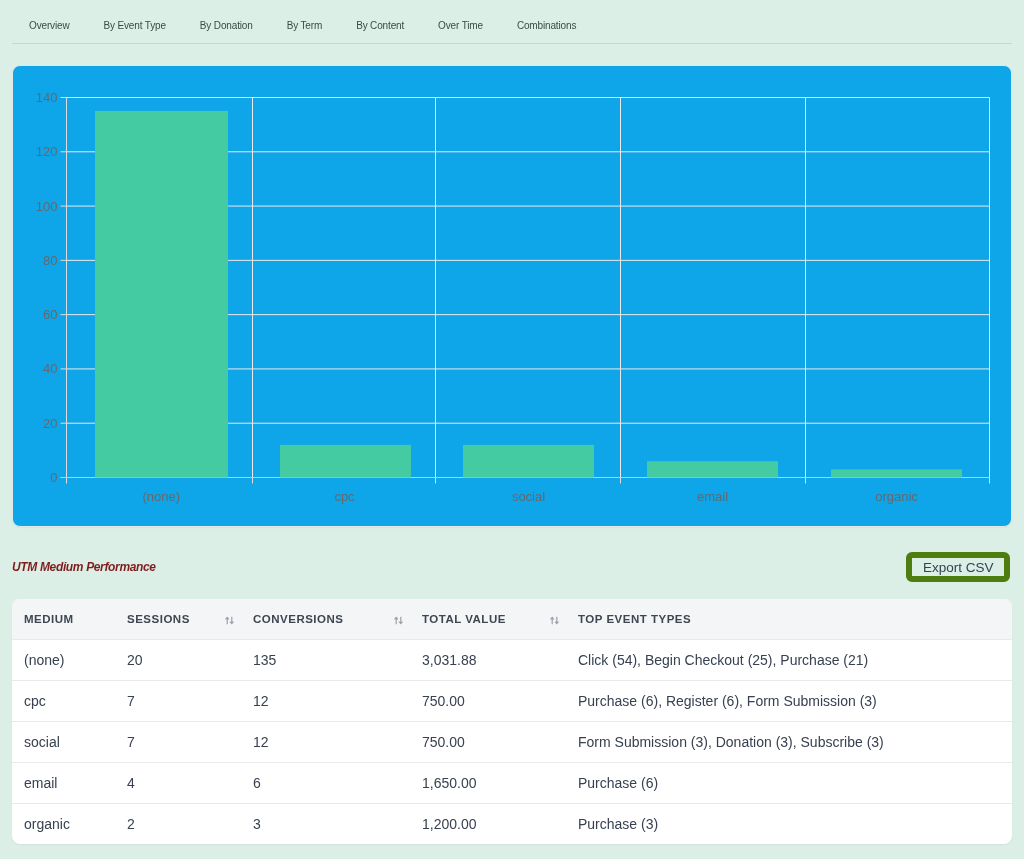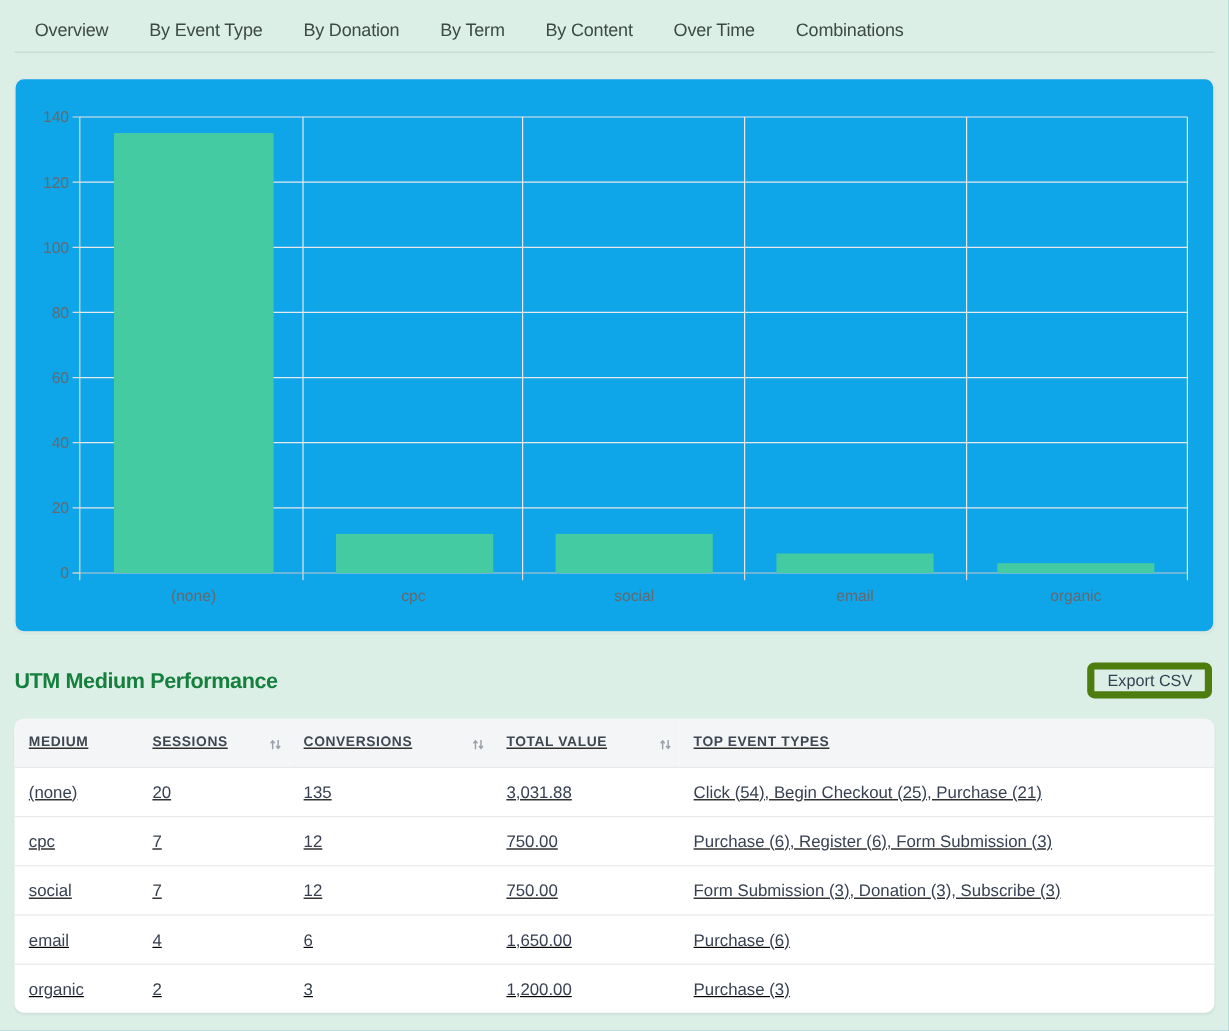--- a/index.html
+++ b/index.html
@@ -1,31 +1,31 @@
 <!DOCTYPE html>
 <html><head>
 <meta charset="utf-8">
 <style>
 * { margin:0; padding:0; box-sizing:border-box; }
 html,body { width:1024px; height:859px; overflow:hidden; }
 body { background:#dcefe7; font-family:"Liberation Sans", sans-serif; }
 .wrap { padding:0 12px; }
 
 .tabs { display:flex; align-items:stretch; margin-top:8px; border-bottom:1px solid #c9d7d0; height:36px; }
-.tab { padding:0 17px; display:flex; align-items:center; font-size:15px; letter-spacing:-0.15px; color:#3d4a44; white-space:nowrap;text-align:right; }
+.tab { padding:0 17px; display:flex; align-items:center; font-size:10px; letter-spacing:-0.15px; color:#3d4a44; white-space:nowrap;text-align:right; }
 .tab.active { background:#fff; border:1px solid #c8d2cc; border-bottom:none; border-radius:6px 6px 0 0; font-weight:700; color:#111827; margin-bottom:-1px; padding:0 14px; }
 
 .card { margin-top:21px; background:#0ea5e9; border:1px solid #e2e8e4; border-radius:8px; height:462px; position:relative; box-shadow:0 1px 2px rgba(0,0,0,0.04); }
 
 .sechead { display:flex; align-items:center; justify-content:space-between; margin-top:24px; height:32px; }
-.sechead h2 { font-size:18px; font-weight:700; color:#15803d; letter-spacing:-0.35px; }
+.sechead h2 { font-size:12px; font-weight:700; color:#7f1d1d; letter-spacing:-0.35px;font-style:italic; }
 .btn { border:6px solid #4d7c0f; background:transparent; border-radius:6px; height:30px; padding:0 10.5px; font-size:13.5px; color:#374151; font-family:"Liberation Sans", sans-serif; display:flex; align-items:center; margin-right:2px; }
 
 .tblcard { margin-top:16px; background:#fff; border-radius:8px; overflow:hidden; box-shadow:0 1px 2px rgba(0,0,0,0.06); }
-table { width:100%; border-collapse:collapse;text-decoration:underline; }
+table { width:100%; border-collapse:collapse; }
 thead th { background:#f4f5f6; text-align:left; font-size:11.5px; font-weight:700; color:#3d4651; letter-spacing:0.5px; height:40px; padding:0 12px; white-space:nowrap; }
 thead th.sorth { padding-right:6px; }
 tbody td { font-size:14px; color:#374151; height:41px; padding:0 12px; border-top:1px solid #e7e9eb; }
 col.c1{width:103px;} col.c2{width:126px;} col.c3{width:169px;} col.c4{width:156px;}
 .thflex{ display:flex; align-items:flex-end; justify-content:space-between;}
 </style>
 </head>
 <body>
 <div class="wrap">
   <div class="tabs">

